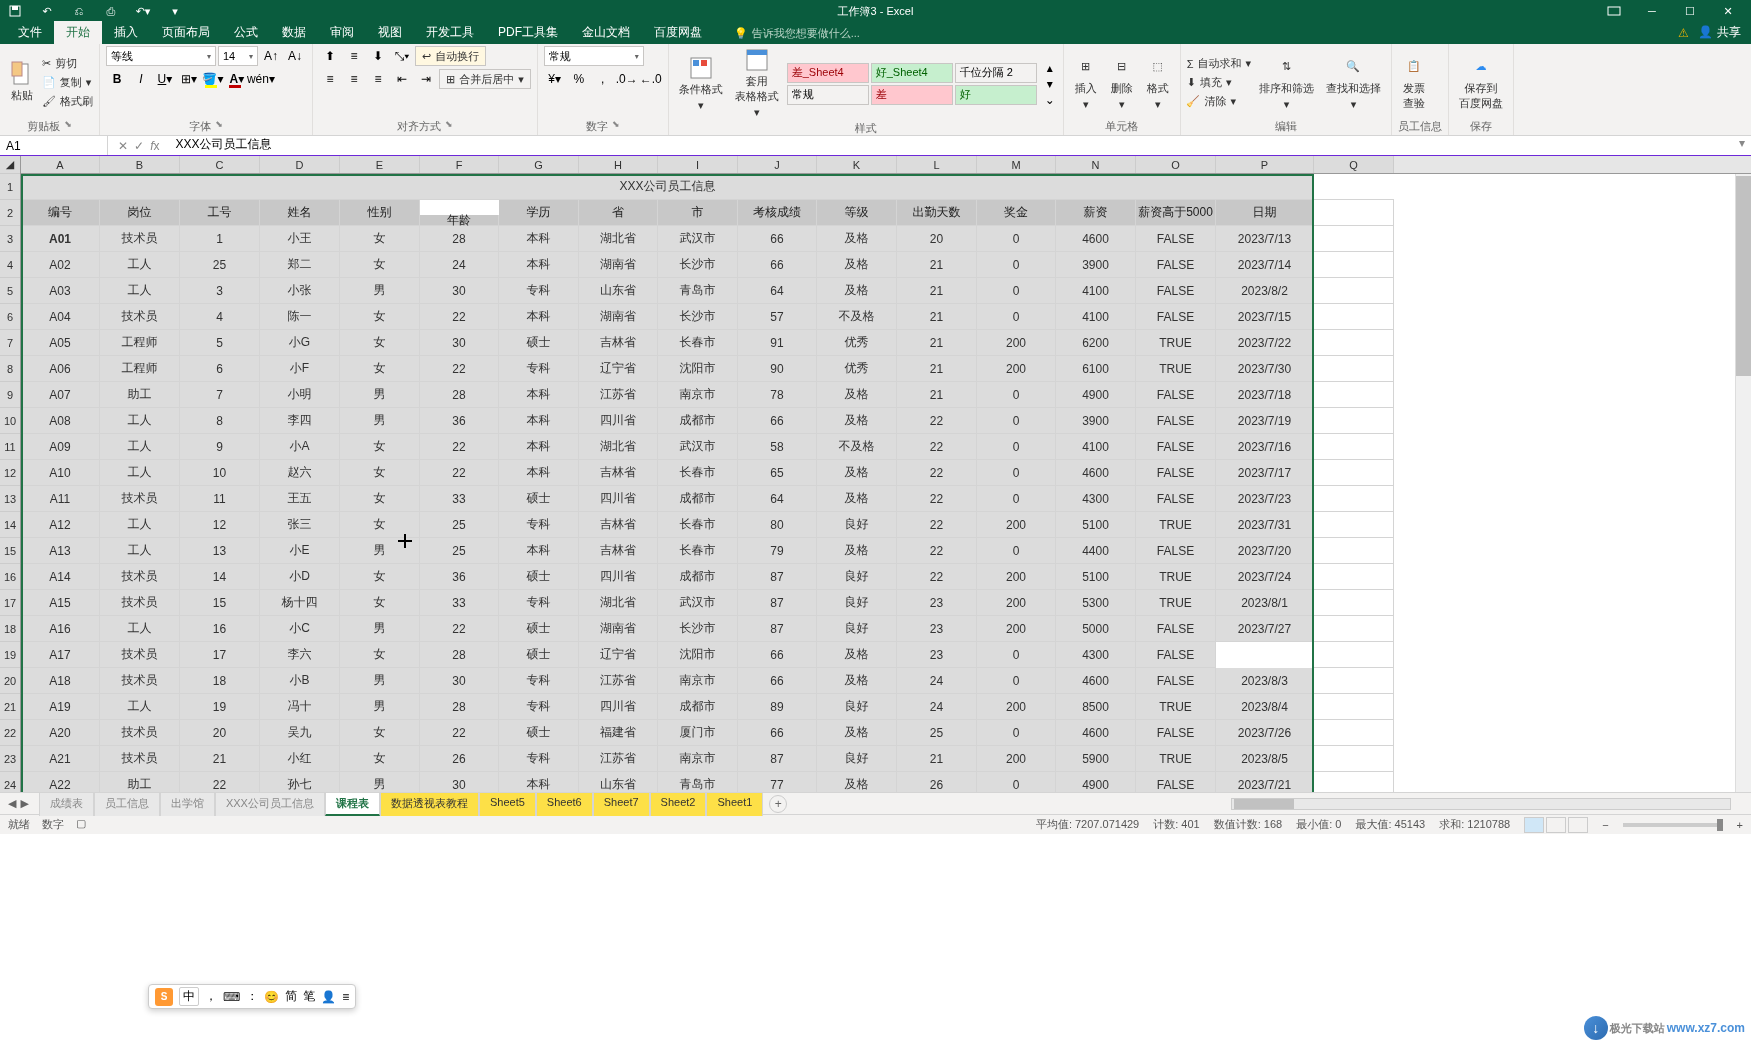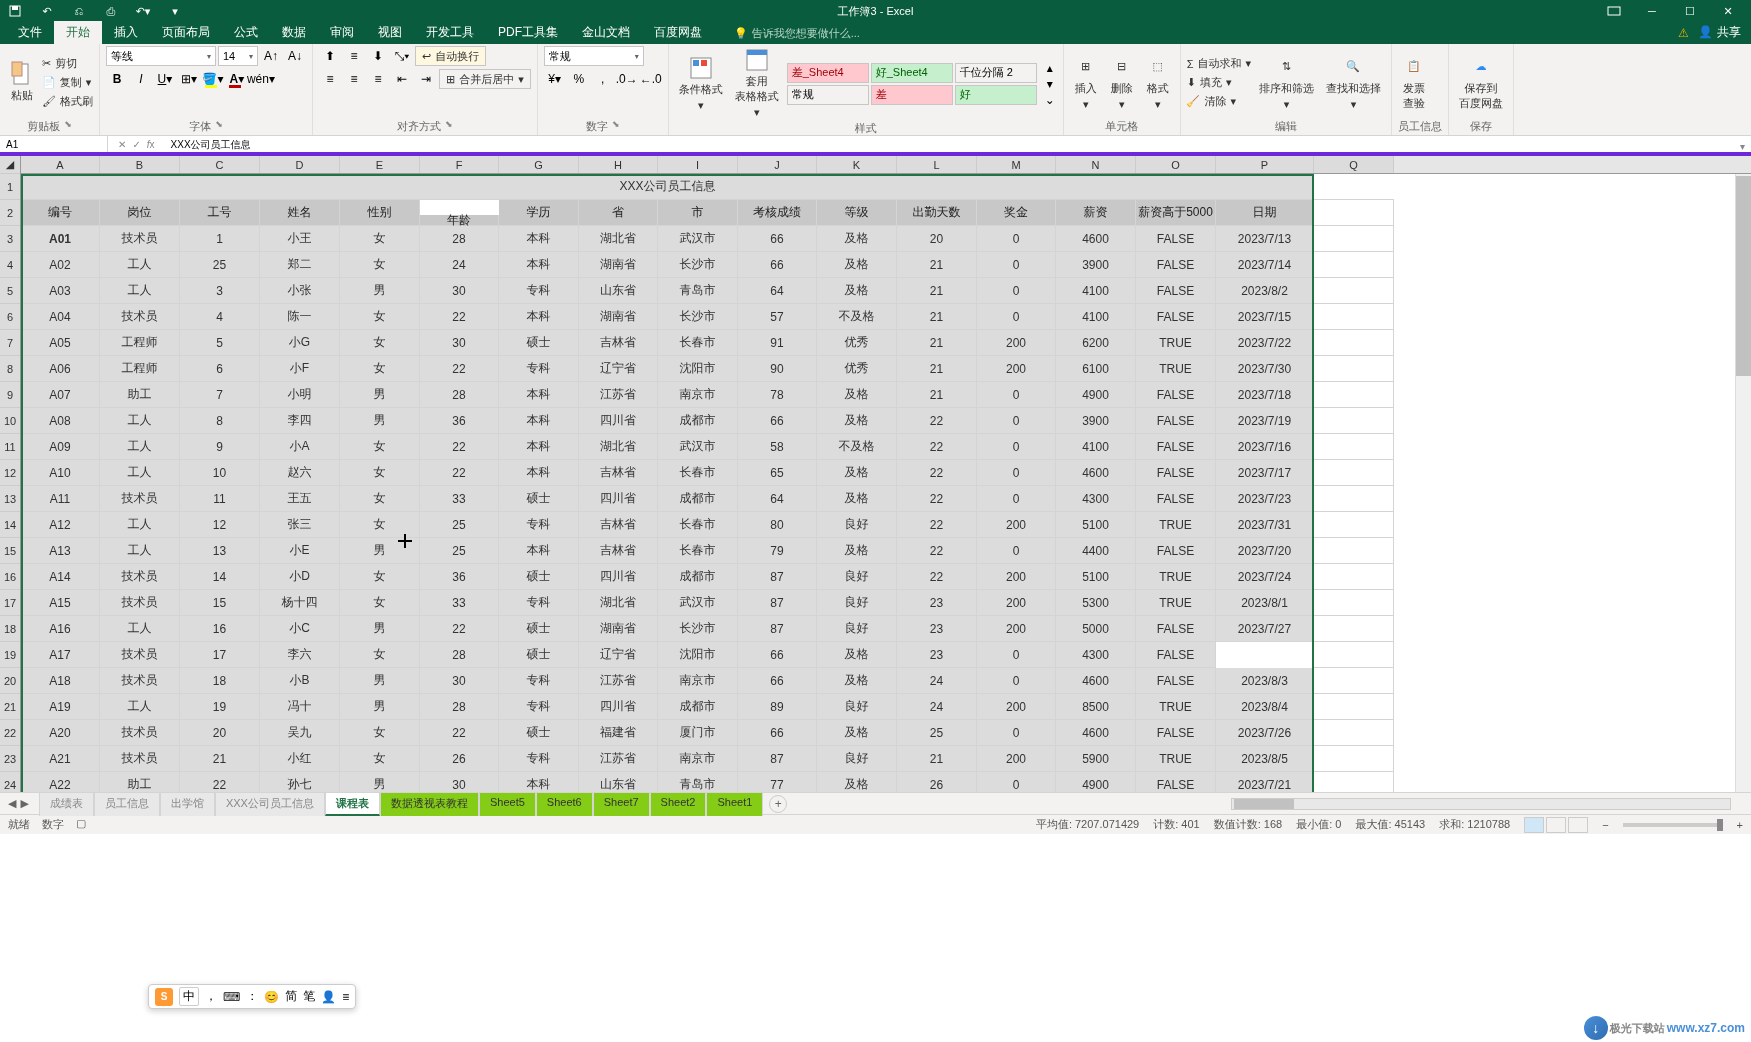--- a/index.html
+++ b/index.html
@@ -31,21 +31,21 @@
 .small-stack { display: flex; flex-direction: column; gap: 2px; }
 
 .combo { height: 20px; border: 1px solid #c8c6c4; background: #fff; font-size: 11px; padding: 0 4px; display: flex; align-items: center; justify-content: space-between; }
 .combo .caret { font-size: 8px; color: #666; }
 
 .btn-sq { width: 22px; height: 20px; display: flex; align-items: center; justify-content: center; border: 1px solid transparent; font-size: 12px; }
 
 .style-gallery { display: flex; gap: 2px; }
 .style-swatch { width: 82px; height: 20px; border: 1px solid #c8c6c4; font-size: 11px; display: flex; align-items: center; padding: 0 4px; }
 
-.formula-bar { height: 20px; background: #fff; border-bottom: 4px solid #6d28d9; display: flex; align-items: flex-end; font-size: 10px; }
+.formula-bar { height: 20px; background: #fff; border-bottom: 1px solid #6d28d9; display: flex; align-items: flex-start; font-size: 12px; }
 .name-box { width: 108px; border-right: 1px solid #d4d4d4; padding: 0 6px; height: 100%; display: flex; align-items: center; }
 .fx-btns { display: flex; gap: 6px; padding: 0 10px; color: #888; height: 100%; align-items: center; }
 .fx-input { flex: 1; padding: 0 6px; }
 
 .grid-area { position: relative; height: 636px; display: flex; }
 .row-headers { width: 21px; background: #e6e6e6; border-right: 1px solid #999; }
 .row-header { height: 26px; border-bottom: 1px solid #ccc; font-size: 11px; color: #333; display: flex; align-items: center; justify-content: center; background: #dcdcdc; }
 .row-header.first { height: 18px; }
 
 .col-headers { height: 18px; display: flex; background: #e6e6e6; border-bottom: 1px solid #999; }
@@ -56,21 +56,21 @@
 .data-row { display: flex; height: 26px; }
 .data-cell { border-right: 1px solid #d4d4d4; border-bottom: 1px solid #d4d4d4; font-size: 12px; color: #333; display: flex; align-items: center; justify-content: center; background: #dcdcdc; }
 .data-title-row .data-cell { background: #dcdcdc; border-right: none; }
 .header-row .data-cell { background: #c8c8c8; font-weight: normal; color: #222; }
 .empty-col { background: #fff !important; }
 
 .selection-border { position: absolute; border: 2px solid #217346; pointer-events: none; }
 
 .sheet-tabs { height: 22px; background: #f3f2f1; border-top: 1px solid #d4d4d4; display: flex; align-items: center; font-size: 11px; padding: 0 8px; gap: 0; position: relative; }
 .sheet-nav { display: flex; gap: 4px; color: #666; padding-right: 10px; }
-.sheet-tab { padding: 3px 10px; border: 1px solid #d4d4d4; border-bottom: none; background: #84cc16; color: #333; cursor: pointer; }
+.sheet-tab { padding: 3px 10px; border: 1px solid #d4d4d4; border-bottom: none; background: #fde047; color: #333; cursor: pointer; }
 .sheet-tab.active { background: #fff; border-bottom: 2px solid #217346; color: #217346; font-weight: bold; }
 .sheet-tab.hidden-tab { background: #e8e8e8; color: #888; }
 .sheet-add { width: 18px; height: 18px; border: 1px solid #ccc; border-radius: 50%; display: flex; align-items: center; justify-content: center; margin-left: 6px; font-size: 12px; color: #666; }
 .scroll-placeholder { position: absolute; right: 20px; width: 500px; height: 12px; background: #e8e8e8; border: 1px solid #ccc; display:flex; }
 .scroll-thumb { width: 60px; background: #c1c1c1; margin-left: 2px; }
 
 .statusbar { height: 20px; background: #f3f2f1; border-top: 1px solid #d4d4d4; display: flex; align-items: center; font-size: 11px; color: #555; padding: 0 8px; justify-content: space-between; }
 .statusbar-left { display: flex; gap: 12px; }
 .statusbar-right { display: flex; gap: 14px; align-items: center; }
 .view-btns { display: flex; gap: 2px; }

